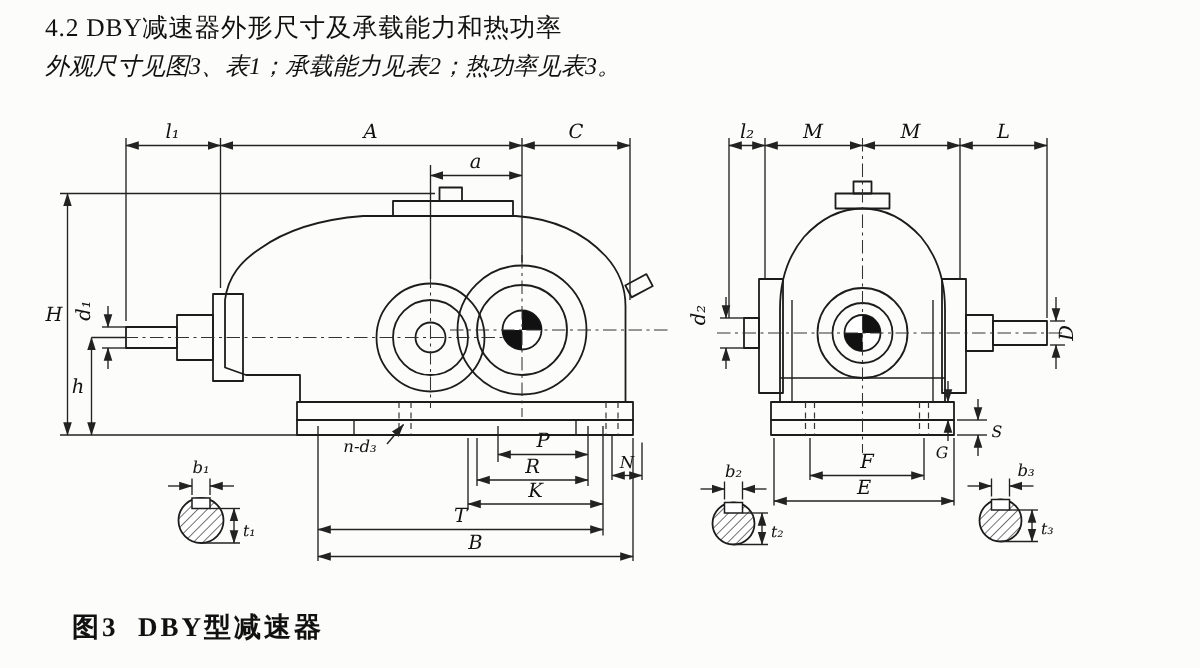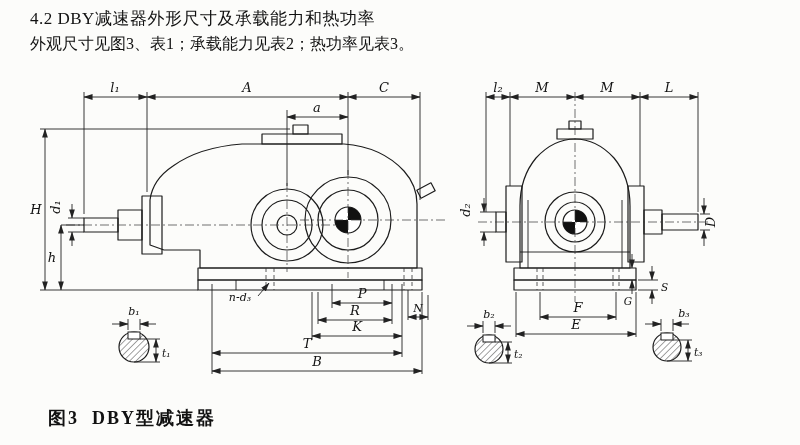--- a/index.html
+++ b/index.html
@@ -7,21 +7,21 @@
     width:800px; height:445px; position:relative; overflow:hidden;
     background:#fcfcfa; color:#111;
     font-family:"Liberation Serif","DejaVu Serif",serif;
   }
   .heading {
     position:absolute; top:7px; left:30px;
     font-size:17px; font-weight:normal; letter-spacing:.5px; white-space:pre;
   }
   .bodyline {
     position:absolute; top:34px; left:30px;
-    font-size:16px; white-space:pre;
+    font-size:16px; white-space:pre;font-style:italic;
   }
   .caption {
     position:absolute; top:406px; left:0; width:100%;
     text-align:left; font-size:18px; font-weight:bold;
     letter-spacing:2px; white-space:pre;padding-left:48px;
   }
   svg { position:absolute; left:0; top:62px; }
   .obj  { stroke:#1c1c1c; stroke-width:1.2; fill:none; stroke-linejoin:round; }
   .thin { stroke-width:0.9; }
   .dim  { stroke:#222; stroke-width:0.9; fill:none; }

